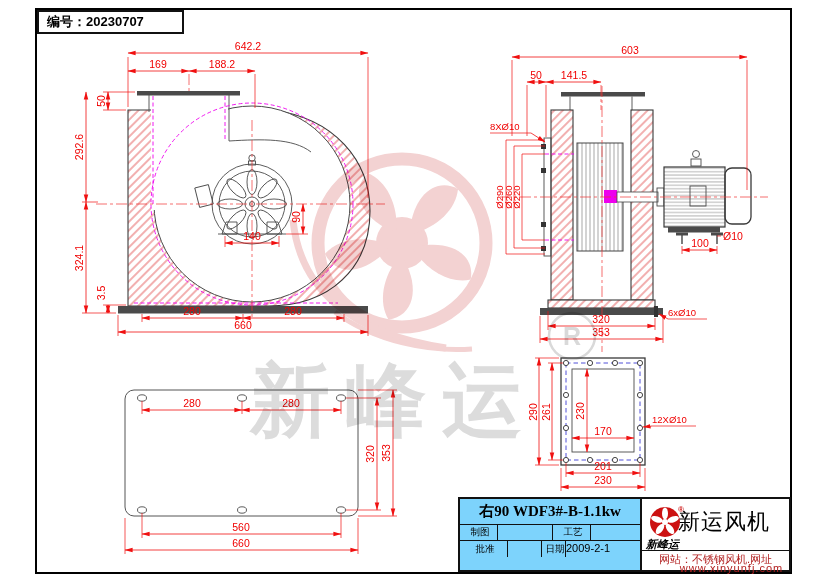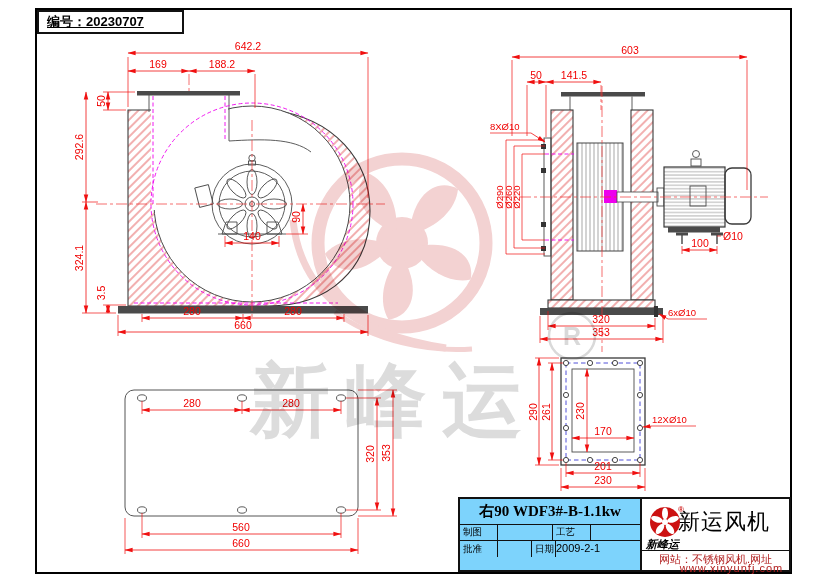--- a/index.html
+++ b/index.html
@@ -2,21 +2,21 @@
 <html><head>
 <meta charset="utf-8">
 <style>
   html,body{margin:0;padding:0;background:#fff;}
   .sheet{position:relative;width:824px;height:582px;background:#fff;overflow:hidden;
          font-family:"Liberation Sans",sans-serif;}
   .border{position:absolute;left:35px;top:8px;width:757px;height:566px;
           border:2px solid #000;box-sizing:border-box;}
   .numbox{position:absolute;left:37px;top:10px;width:147px;height:24px;
           border:2px solid #111;box-sizing:border-box;display:flex;align-items:center;
-          padding-left:8px;font-weight:bold;font-size:13px;color:#000;background:transparent;text-decoration:underline;}
+          padding-left:8px;font-weight:bold;font-size:13px;color:#000;background:transparent;}
   svg{position:absolute;left:0;top:0;}
   
   .o  {stroke:#3a3a3a;stroke-width:1.3;fill:none;}
   .o2 {stroke:#4a4a4a;stroke-width:0.9;fill:none;}
   .hx {fill:url(#hx);stroke:#3a3a3a;stroke-width:1.1;}
   .mg {stroke:#ee00ee;stroke-width:0.9;fill:none;stroke-dasharray:4 2.5;}
   .bl {stroke:#5050d8;stroke-width:1;fill:none;stroke-dasharray:4.5 3;}
   .cl {stroke:#f03030;stroke-width:0.7;fill:none;stroke-dasharray:11 3 3 3;}
   .dl {stroke:#f01010;stroke-width:0.8;fill:none;marker-start:url(#ar);marker-end:url(#ar);}
   .ldr{stroke:#f01010;stroke-width:0.8;fill:none;marker-end:url(#ar);}
@@ -25,21 +25,21 @@
   .dims{text-anchor:start;}
   .dimsm{font-size:9.5px;}
   
   .tblock{position:absolute;left:458px;top:497px;width:184px;height:75px;
           border:2px solid #111;background:#7dd3fc;box-sizing:border-box;color:#000;}
   .tb-title{height:25px;border-bottom:1px solid #111;display:flex;align-items:center;
           justify-content:center;font-weight:bold;font-size:15px;
           font-family:"Liberation Serif",serif;white-space:nowrap;}
   .tb-r{display:flex;height:15px;border-bottom:1px solid #111;font-size:9.5px;line-height:14px;}
   .tb-r:last-child{border-bottom:none;height:16px;line-height:15px;}
-  .tb-c{border-right:1px solid #111;padding-left:3px;box-sizing:border-box;overflow:hidden;}
+  .tb-c{border-right:1px solid #111;padding-left:3px;box-sizing:border-box;overflow:hidden;text-align:center;}
   .tb-c:last-child{border-right:none;}
   .tb-date{font-size:11px;text-align:left;padding-left:0;}
   
   .cblock{position:absolute;left:642px;top:497px;width:149px;height:75px;
           border:2px solid #111;border-left:none;background:#fff;box-sizing:border-box;color:#000;}
   .c-name{position:absolute;left:36px;top:8px;font-size:22px;font-weight:normal;
           font-family:"Liberation Serif",serif;letter-spacing:1px;white-space:nowrap;}
   .c-script{position:absolute;left:4px;top:38px;font-size:11px;font-weight:bold;
           font-style:italic;font-family:"Liberation Serif",serif;white-space:nowrap;}
   .c-reg{position:absolute;left:36px;top:6px;font-size:8px;color:#c11;font-weight:bold;}
@@ -349,21 +349,21 @@
 
   <div class="tblock">
     <div class="tb-title">右90 WDF3#-B-1.1kw</div>
     <div class="tb-r">
       <div class="tb-c" style="width:38px">制图</div>
       <div class="tb-c" style="width:55px"></div>
       <div class="tb-c" style="width:38px">工艺</div>
       <div class="tb-c" style="flex:1"></div>
     </div>
     <div class="tb-r">
-      <div class="tb-c" style="width:38px">批准</div>
+      <div class="tb-c" style="width:48px">批准</div>
       <div class="tb-c" style="width:34px"></div>
       <div class="tb-c" style="width:24px">日期</div>
       <div class="tb-c tb-date" style="flex:1">2009-2-1</div>
     </div>
   </div>
 
   <div class="cblock">
     <svg width="36" height="36" style="position:absolute;left:5px;top:5px;">
       <circle cx="18" cy="18" r="15" fill="#cc1111"></circle>
       <circle cx="18" cy="18" r="3" fill="#fff"></circle>

